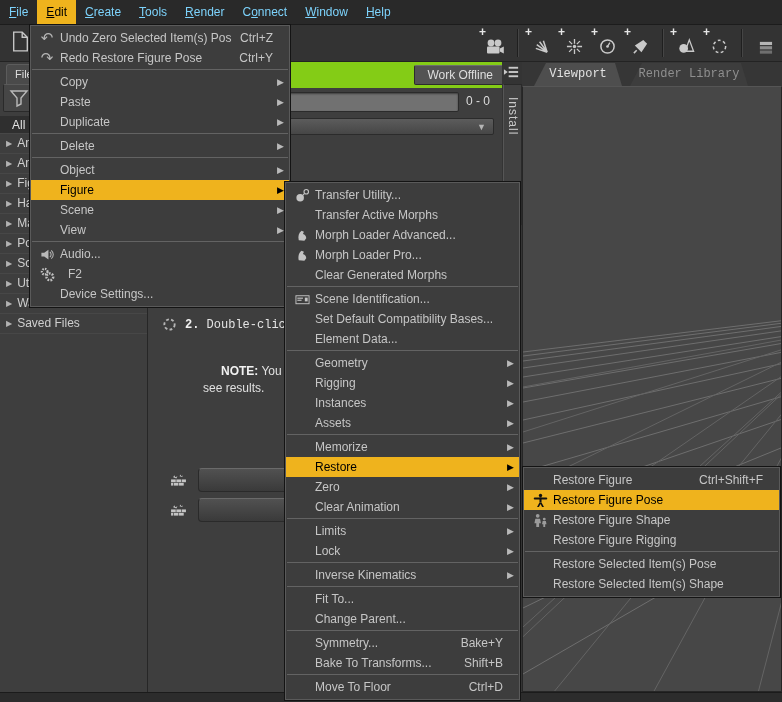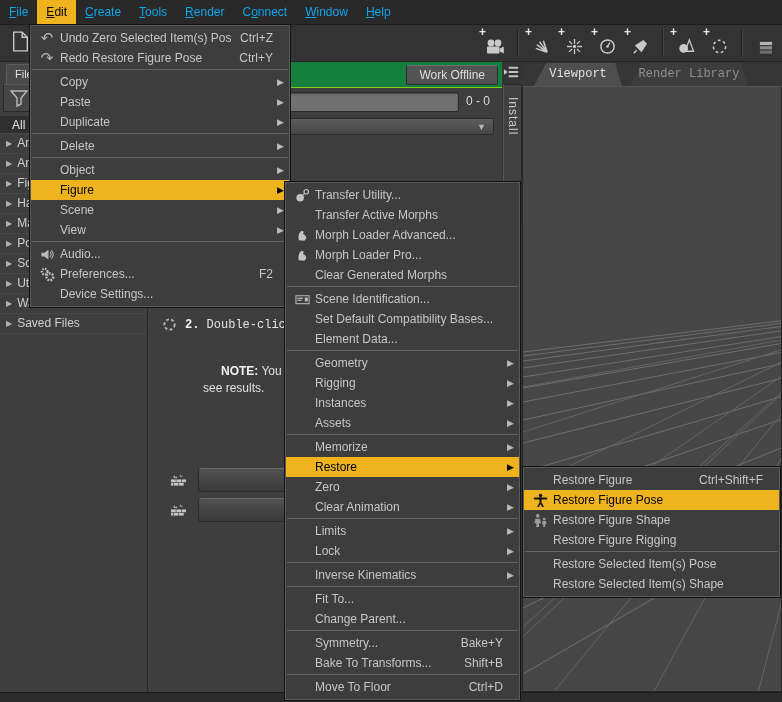--- a/index.html
+++ b/index.html
@@ -3,21 +3,21 @@
 <meta charset="utf-8">
 <style>
   * { margin:0; padding:0; box-sizing:border-box; }
   html,body { width:782px; height:702px; overflow:hidden; background:#3c3c3c;
     font-family:"Liberation Sans", sans-serif; font-size:12px; color:#c6c6c6; }
   #stage { position:relative; width:782px; height:702px; }
 
   
   #menubar { position:absolute; left:0; top:0; width:782px; height:25px;
     background:#292929; border-bottom:1px solid #1c1c1c; display:flex; align-items:stretch; }
-  .mb-item { padding:0 9px; line-height:24px; color:#0ea5e9; cursor:default; }
+  .mb-item { padding:0 9px; line-height:24px; color:#7dd3fc; cursor:default; }
   .mb-item u { text-decoration:underline; }
   .mb-item.active { background:#efb31d; color:#000; }
 
   
   #toolbar { position:absolute; left:0; top:25px; width:782px; height:37px;
     background:#333333; border-bottom:1px solid #232323; }
   #tb-left { position:absolute; left:12px; top:6px; }
   #tb-right { position:absolute; right:6px; top:4px; display:flex; align-items:center; gap:11px; height:28px; }
   .tb-ic { position:relative; width:22px; height:24px; display:flex; align-items:flex-end; justify-content:center; }
   .tb-ic.plus::before { content:"+"; position:absolute; left:-5px; top:-5px; color:#e6e6e6;
@@ -36,22 +36,22 @@
   #all-row { position:absolute; left:0; top:54px; width:147px; height:18px;
     background:#2f2f2f; color:#e2e2e2; line-height:18px; padding-left:12px;
     border-bottom:1px solid #474747; }
   #lp-rows { position:absolute; left:0; top:72px; width:147px; }
   .lp-row { height:20px; line-height:19px; border-bottom:1px solid #474747;
     display:flex; align-items:center; color:#cfcfcf; }
   .lp-arrow { font-size:8px; color:#b2b2b2; margin:0 5px 0 6px; }
 
   
   #center-panel { position:absolute; left:148px; top:62px; width:354px; height:640px; background:#3e3e3e; }
-  #cp-topbar { position:absolute; left:0; top:0; width:354px; height:26px;
-    background:#15803d; border-bottom:1px solid #84cc16; }
+  #cp-topbar { position:absolute; left:8px; top:0; width:354px; height:26px;
+    background:#84cc16; border-bottom:1px solid #84cc16; }
   #work-offline { position:absolute; right:4px; top:3px; height:20px; padding:0 12px;
     background:#535353; border:1px solid #2c2c2c; border-top-color:#6d6d6d; border-radius:2px;
     color:#dedede; line-height:18px; }
   #search-field { position:absolute; left:6px; top:30px; width:305px; height:20px;
     background:#717171; border:1px solid #2b2b2b; border-radius:2px; box-shadow:inset 0 1px 2px rgba(0,0,0,.45); }
   #range-label { position:absolute; left:318px; top:32px; color:#dcdcdc; }
   #cp-dropdown { position:absolute; left:6px; top:56px; width:340px; height:17px;
     background:linear-gradient(#5c5c5c,#464646); border:1px solid #2b2b2b; border-radius:2px; }
   #dd-arrow { position:absolute; right:7px; top:3px; font-size:9px; color:#b5b5b5; }
   #step2 { position:absolute; left:14px; top:255px; display:flex; align-items:center; gap:8px; color:#e4e4e4;font-family:Liberation Mono, monospace; }
@@ -418,21 +418,20 @@
           </svg></span>
         <span class="mi-lab">Audio...</span>
         <span class="mi-sh"></span>
         <span class="mi-ar"></span>
       </div>
       <div class="mi">
         <span class="mi-ic"><svg viewBox="0 0 16 16" width="15" height="15">
             <circle cx="5" cy="5" r="3" fill="none" stroke="#c0c0c0" stroke-width="2.4" stroke-dasharray="1.6 1.2"></circle>
             <circle cx="10.5" cy="10.5" r="3.6" fill="none" stroke="#c0c0c0" stroke-width="2.6" stroke-dasharray="1.8 1.3"></circle>
           </svg></span>
-        <span class="mi-lab">Preferences...</span>
         <span class="mi-sh">F2</span>
         <span class="mi-ar"></span>
       </div>
       <div class="mi">
         <span class="mi-ic"></span>
         <span class="mi-lab">Device Settings...</span>
         <span class="mi-sh"></span>
         <span class="mi-ar"></span>
       </div>
     </div>

